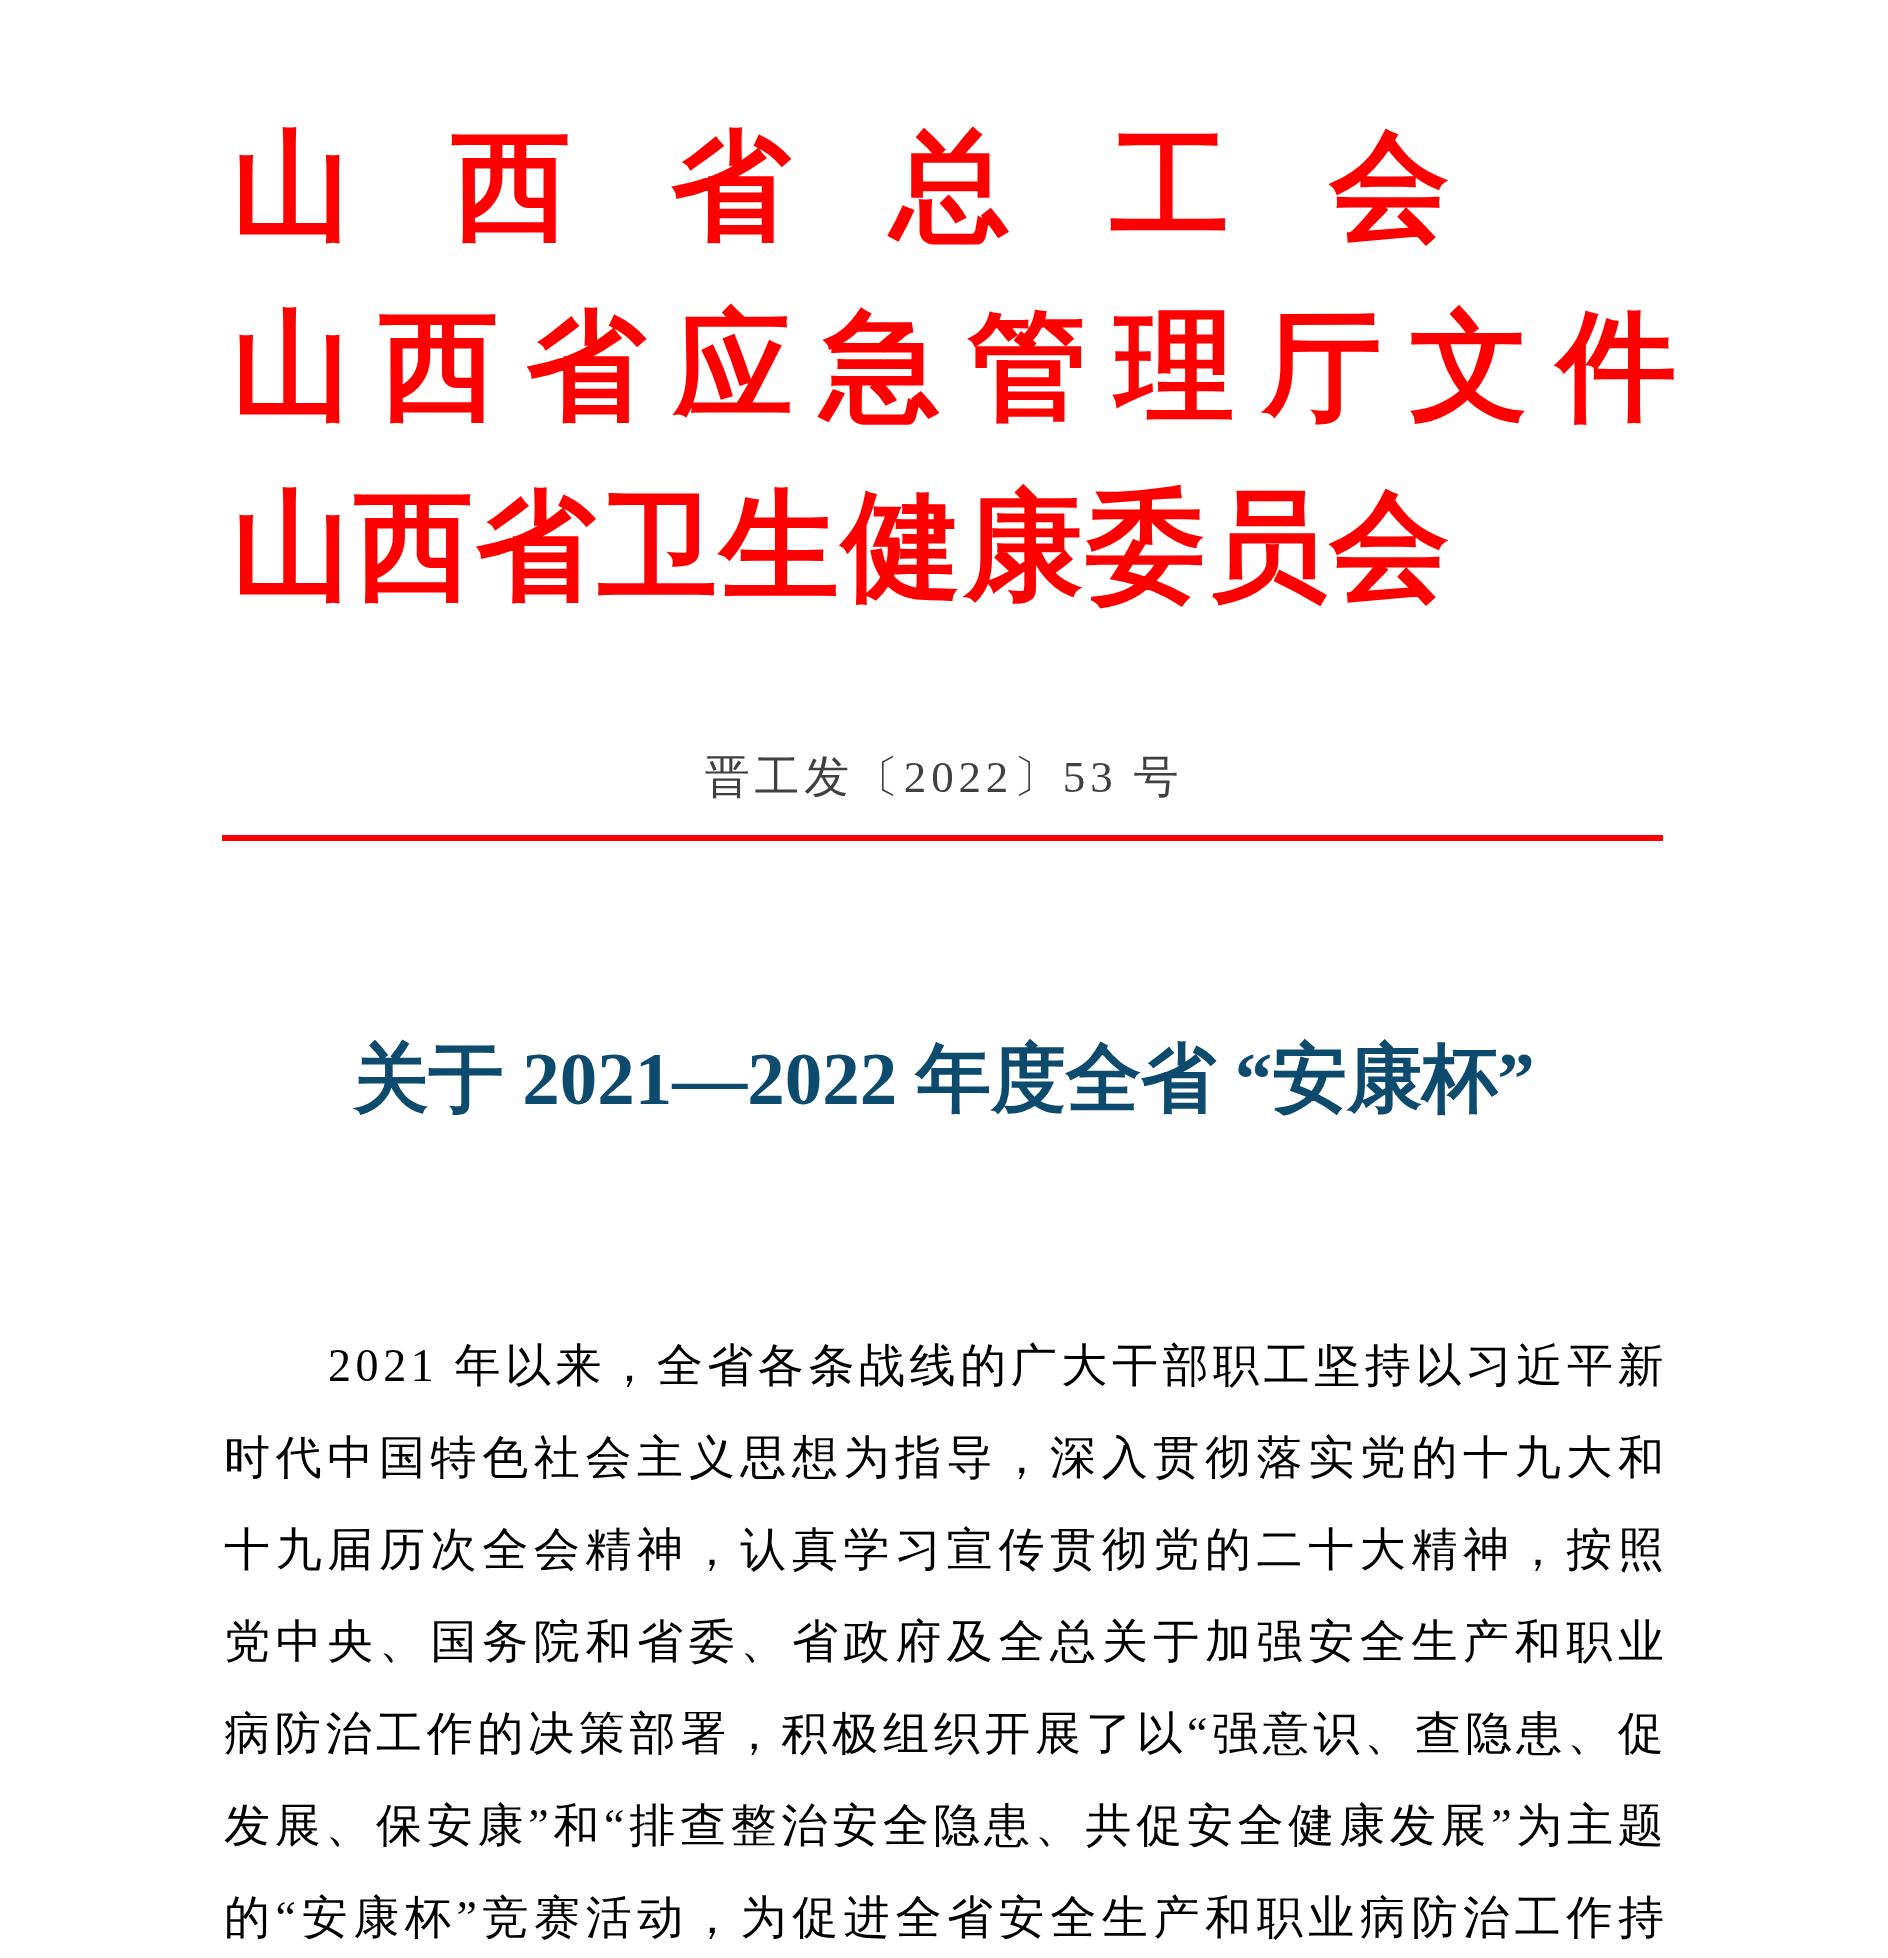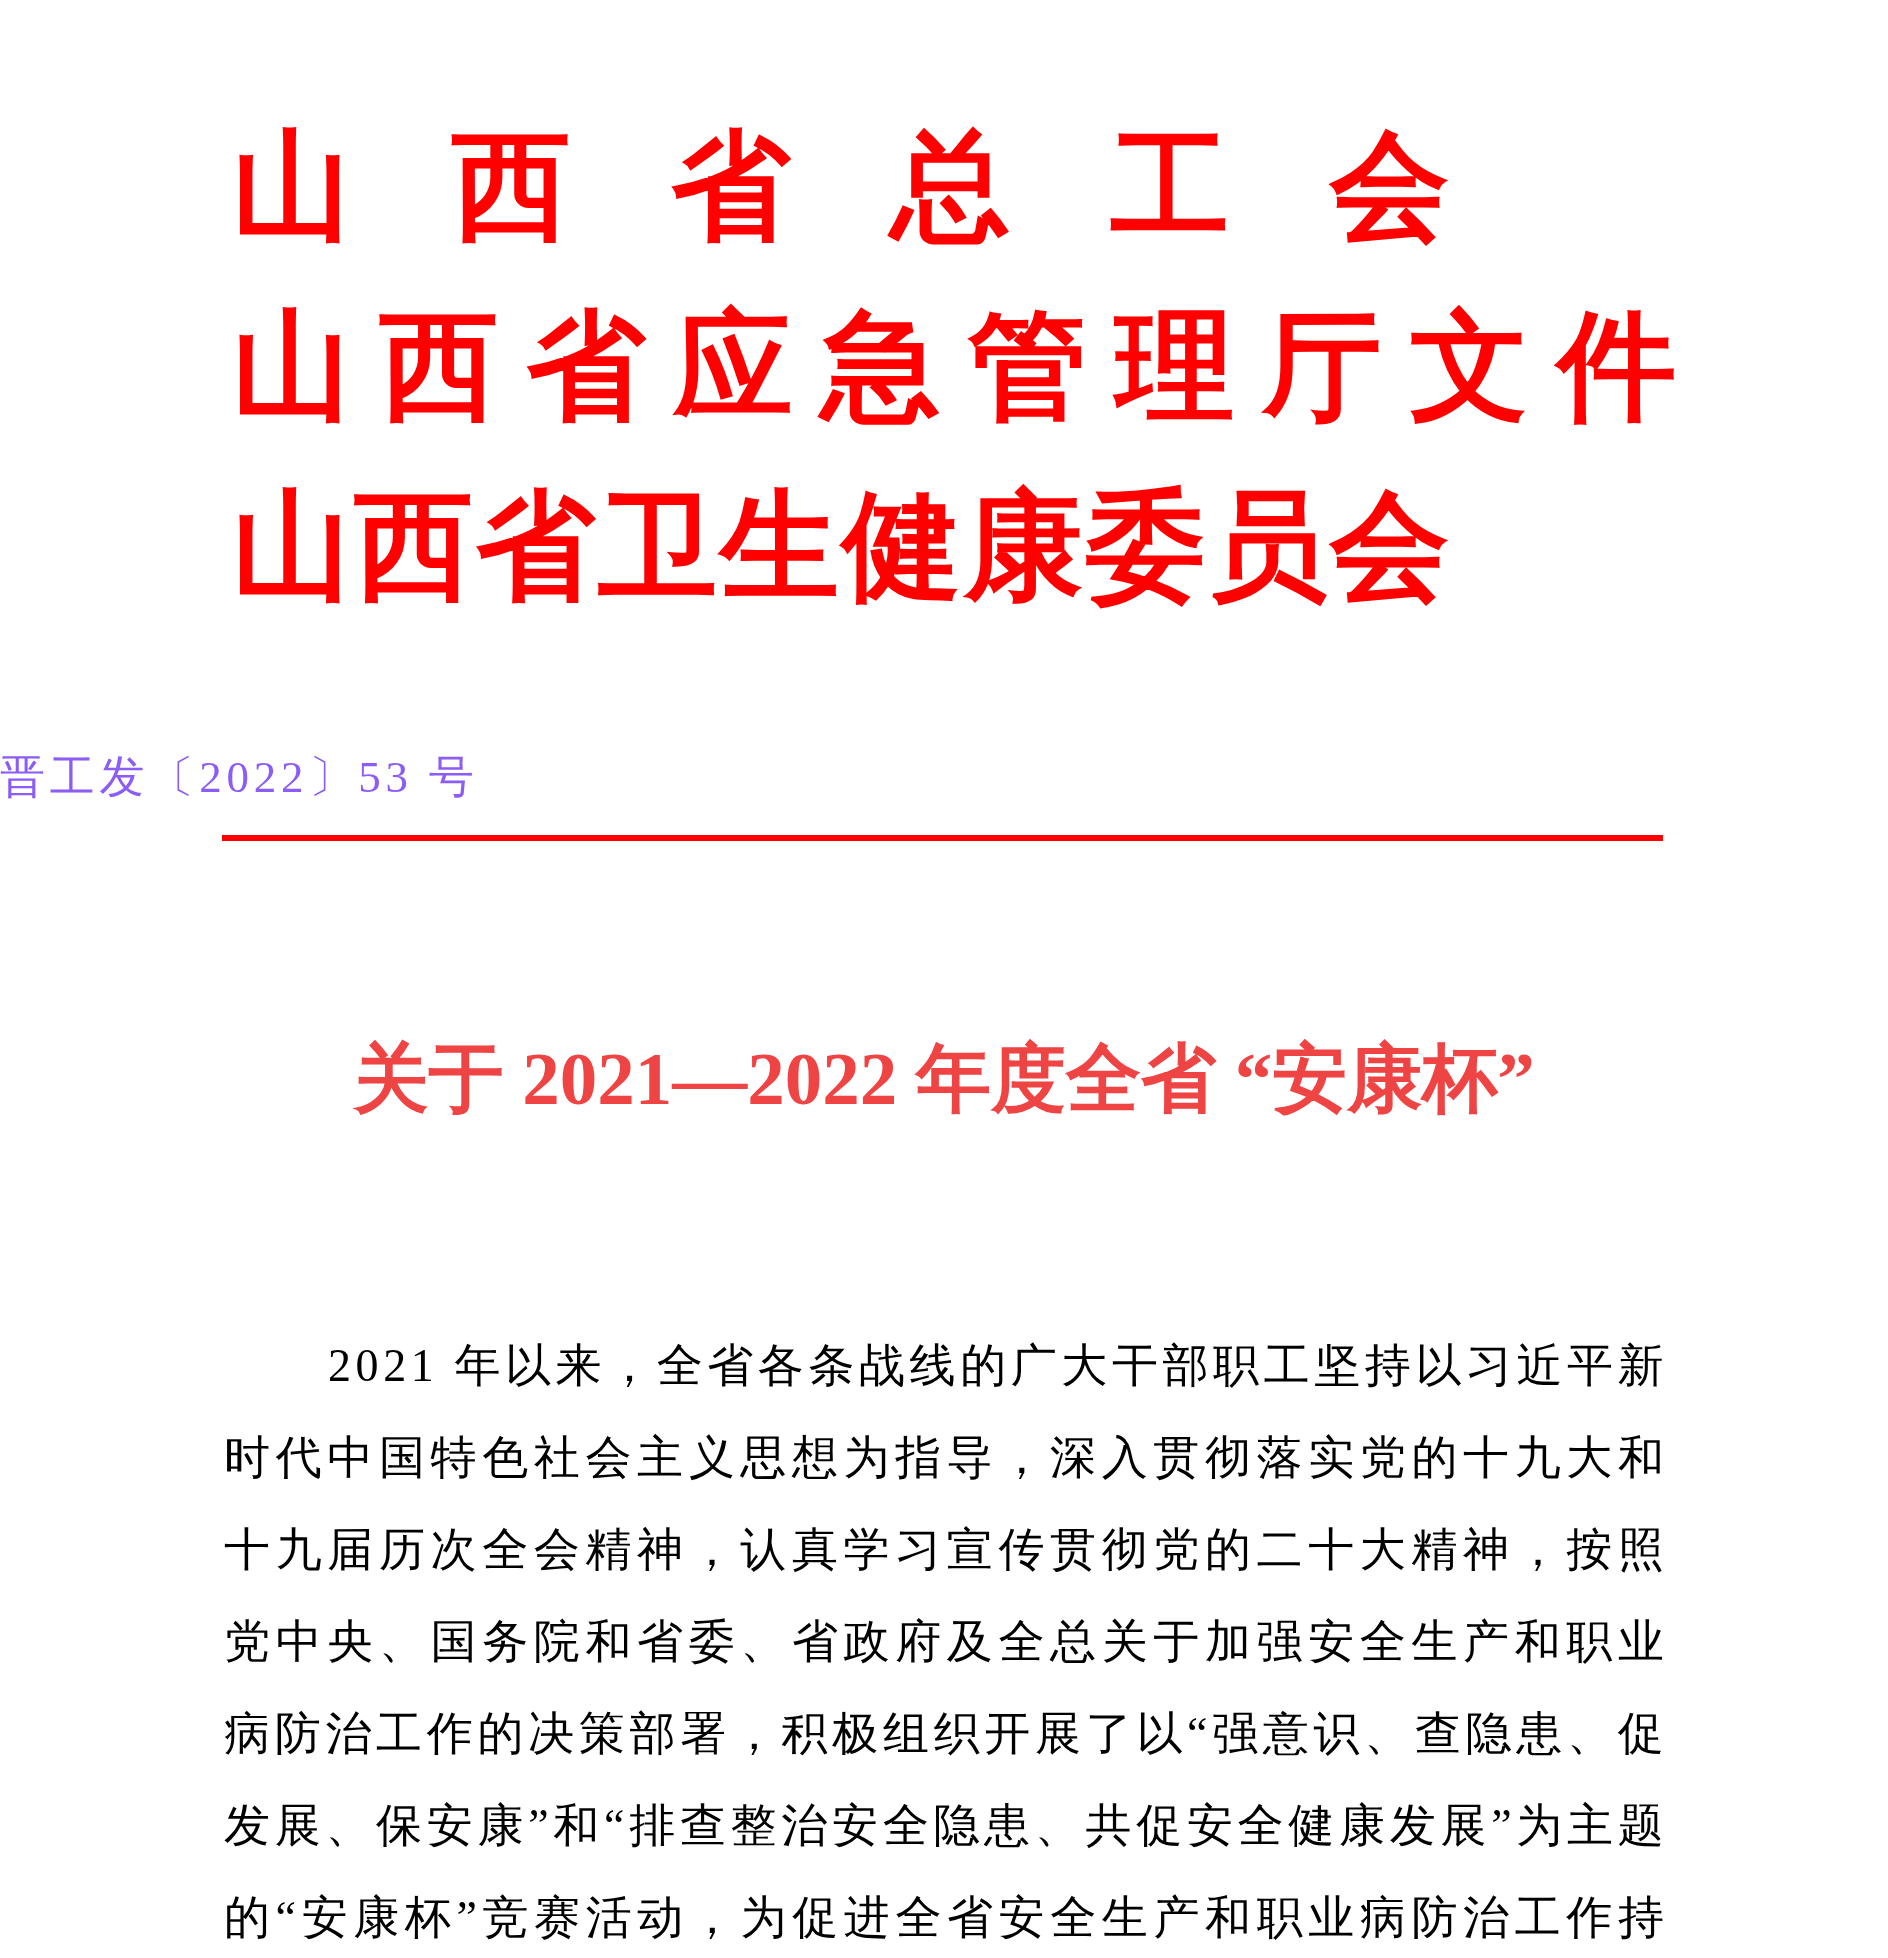--- a/index.html
+++ b/index.html
@@ -31,25 +31,25 @@
   .agency-1 { top: 124px; left: 232px; width: 1217px; }
   .agency-2 { top: 304px; left: 232px; width: 1444px; }
   .agency-3 { top: 484px; left: 232px; width: 1217px; }
 
   
   .doc-number {
     position: absolute;
     top: 753px;
     left: 0;
     width: 100%;
-    text-align: left;
+    text-align: center;
     font-size: 45px;
     line-height: 48px;
     letter-spacing: 4.8px;
-    color: #8b5cf6;
+    color: #404040;
   }
 
   
   .red-rule {
     position: absolute;
     top: 835px;
     left: 222px;
     width: 1441px;
     height: 5.6px;
     background: #ff0000;
@@ -58,21 +58,21 @@
   
   .title-block {
     position: absolute;
     top: 1026px;
     left: 0;
     width: 100%;
     text-align: center;
     font-weight: bold;
     font-size: 75px;
     line-height: 105px;
-    color: #ef4444;
+    color: #0c4a6e;
   }
 
   
   .body-block {
     position: absolute;
     top: 1320px;
     left: 224px;
     width: 1440px;
     font-size: 46px;
     color: #000000;

